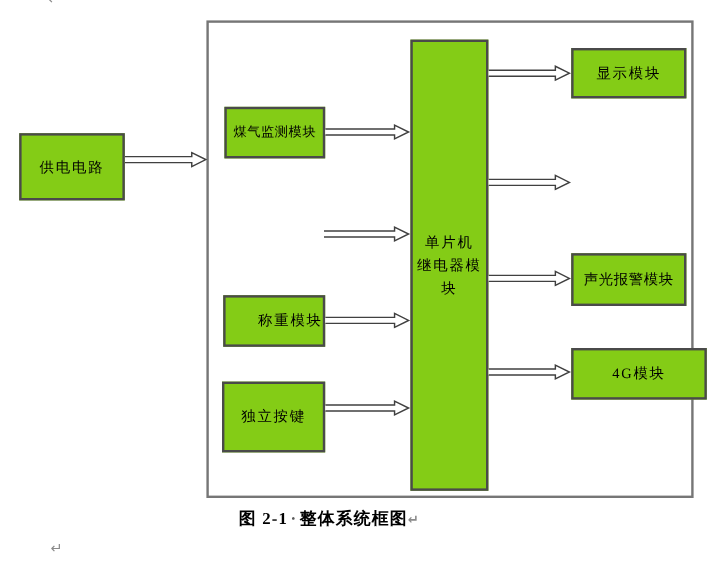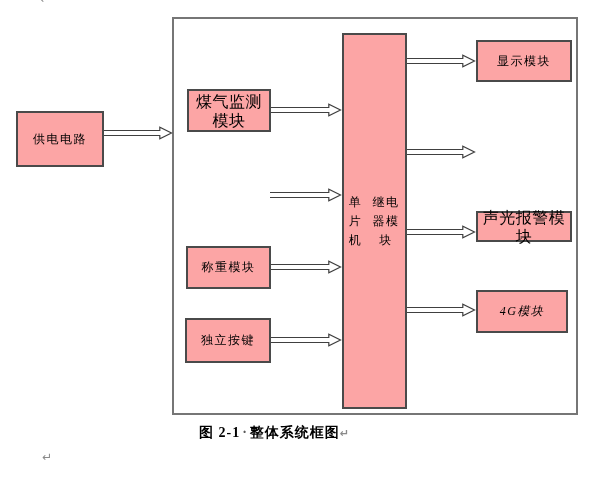--- a/index.html
+++ b/index.html
@@ -1,29 +1,29 @@
 <!DOCTYPE html>
 <html><head>
 <meta charset="utf-8">
 <style>
   html,body{margin:0;padding:0;background:#fff;}
   #page{
     position:relative;width:606px;height:485px;background:#fff;overflow:hidden;
     font-family:"Liberation Serif","DejaVu Serif",serif;color:#000;
   }
   .node{
-    position:absolute;box-sizing:border-box;background:#fca5a5;
+    position:absolute;box-sizing:border-box;background:#84cc16;
     border:2px solid #4a4a4a;
     display:flex;align-items:center;justify-content:center;
     font-size:12px;letter-spacing:1.5px;text-align:center;line-height:19px;
   }
   .outer-rect{
     position:absolute;box-sizing:border-box;border:2px solid #767676;background:transparent;
   }
-  .mcu{flex-direction:row;}
+  .mcu{flex-direction:column;}
   .arrow{position:absolute;display:block;}
   .fmt-mark{position:absolute;color:#8a8a8a;font-size:12px;font-family:"DejaVu Sans",sans-serif;}
   .caption{
     position:absolute;font-size:14px;letter-spacing:1px;white-space:nowrap;color:#000;
   }
   .caption .space-dot{color:#5a5a5a;padding:0 2px;}
   .caption .pilcrow{color:#8a8a8a;font-size:11px;font-family:"DejaVu Sans",sans-serif;}
 </style>
 </head>
 <body>
@@ -31,48 +31,48 @@
 <div id="page">
 
   <span class="fmt-mark" style="left:40px;top:-8px;">↵</span>
 
   <div class="outer-rect" style="left:172px;top:17px;width:406px;height:398px;"></div>
 
   <div class="node" style="left:16px;top:111px;width:88px;height:56px;">
     <span>供电电路</span>
   </div>
 
-  <div class="node" style="left:187px;top:89px;width:84px;height:43px;font-size:16px;letter-spacing:0.5px;">
+  <div class="node" style="left:187px;top:89px;width:84px;height:43px;font-size:11px;letter-spacing:0.5px;">
     <span>煤气监测模块</span>
   </div>
 
 
-  <div class="node" style="left:186px;top:246px;width:85px;height:43px;">
+  <div class="node" style="left:186px;top:246px;width:85px;height:43px;justify-content:flex-end;">
     <span>称重模块</span>
   </div>
 
-  <div class="node" style="left:185px;top:318px;width:86px;height:45px;">
+  <div class="node" style="left:185px;top:318px;width:86px;height:59px;">
     <span>独立按键</span>
   </div>
 
   <div class="node mcu" style="left:342px;top:33px;width:65px;height:376px;">
     <span>单片机</span>
     <span>继电器模块</span>
   </div>
 
   <div class="node" style="left:476px;top:40px;width:96px;height:42px;">
     <span>显示模块</span>
   </div>
 
 
-  <div class="node" style="left:476px;top:211px;width:96px;height:31px;font-size:16px;letter-spacing:0.5px;">
+  <div class="node" style="left:476px;top:211px;width:96px;height:44px;font-size:12px;letter-spacing:0.5px;">
     <span>声光报警模块</span>
   </div>
 
-  <div class="node" style="left:476px;top:290px;width:92px;height:43px;font-style:italic;">
+  <div class="node" style="left:476px;top:290px;width:113px;height:43px;">
     <span>4G模块</span>
   </div>
 
   <svg class="arrow" style="left:104px;top:126px;" width="69" height="14" viewBox="0 0 69 14">
     <path d="M0,4.5 H55.8 V1.2 L67.5,7 L55.8,12.8 V9.5 H0" fill="#ffffff" stroke="#404040" stroke-width="1.2"></path>
   </svg>
   <svg class="arrow" style="left:271px;top:103px;" width="71" height="14" viewBox="0 0 71 14">
     <path d="M0,4.5 H57.8 V1.2 L69.5,7 L57.8,12.8 V9.5 H0" fill="#ffffff" stroke="#404040" stroke-width="1.2"></path>
   </svg>
   <svg class="arrow" style="left:270px;top:188px;" width="72" height="14" viewBox="0 0 72 14">

